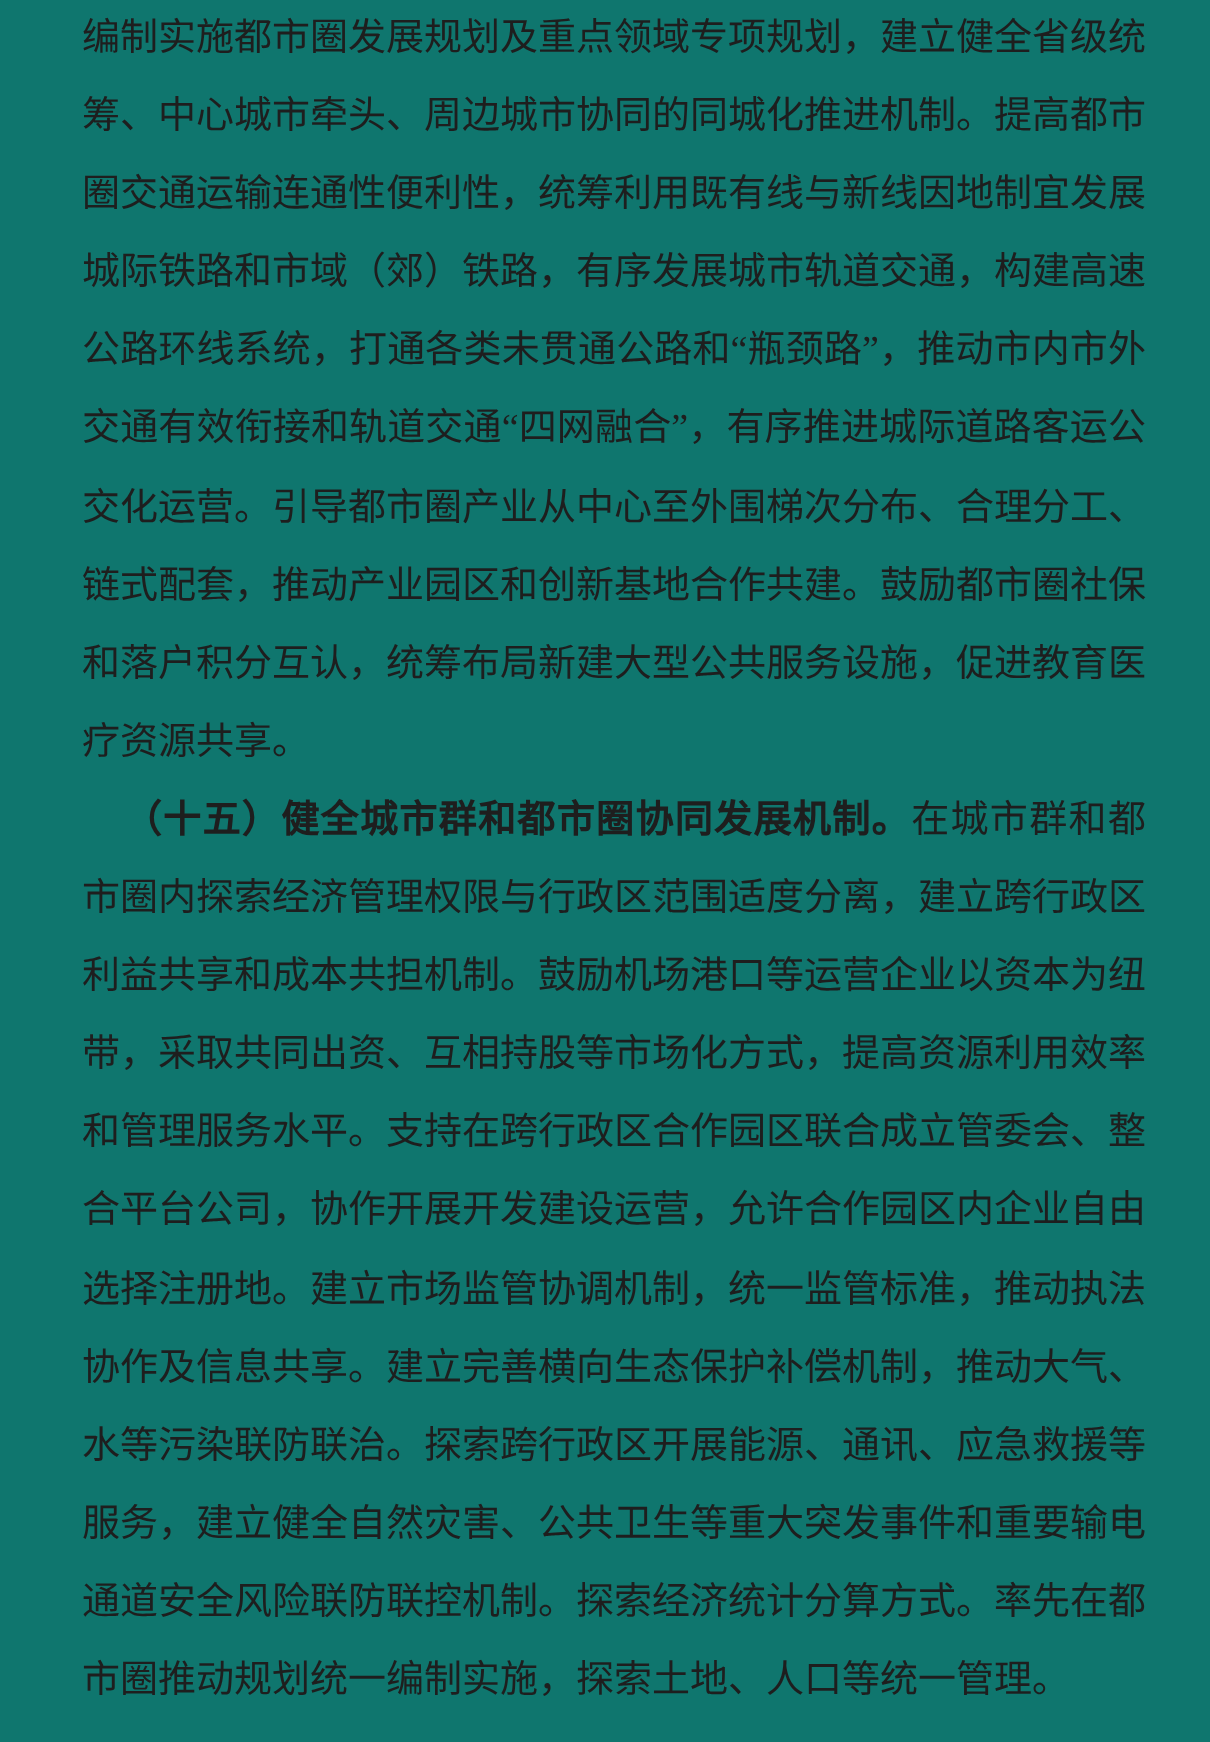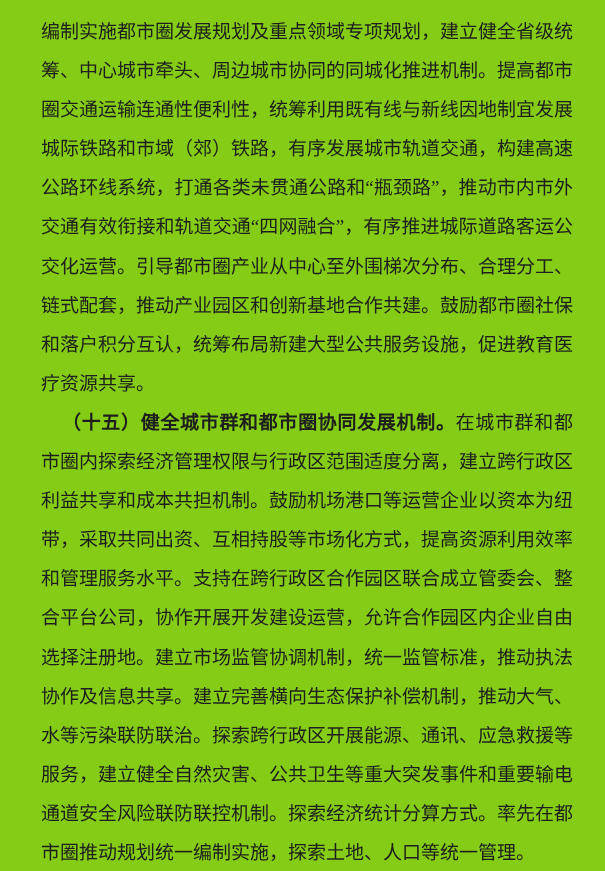--- a/index.html
+++ b/index.html
@@ -5,22 +5,22 @@
   html, body {
     margin: 0;
     padding: 0;
     background: #ffffff;
   }
   .page {
     position: relative;
     width: 605px;
     height: 871px;
     box-sizing: border-box;
-    padding: 12px 32px 0 41px;
-    background: #84cc16;
+    padding: 0 32px 0 41px;
+    background: #0f766e;
     overflow: hidden;
     font-family: "Liberation Serif", serif;
     font-size: 19px;
     line-height: 39.1px;
     color: #1e1e1e;
     text-align: justify;
     letter-spacing: 0;
   }
   .para {
     margin: 0;

